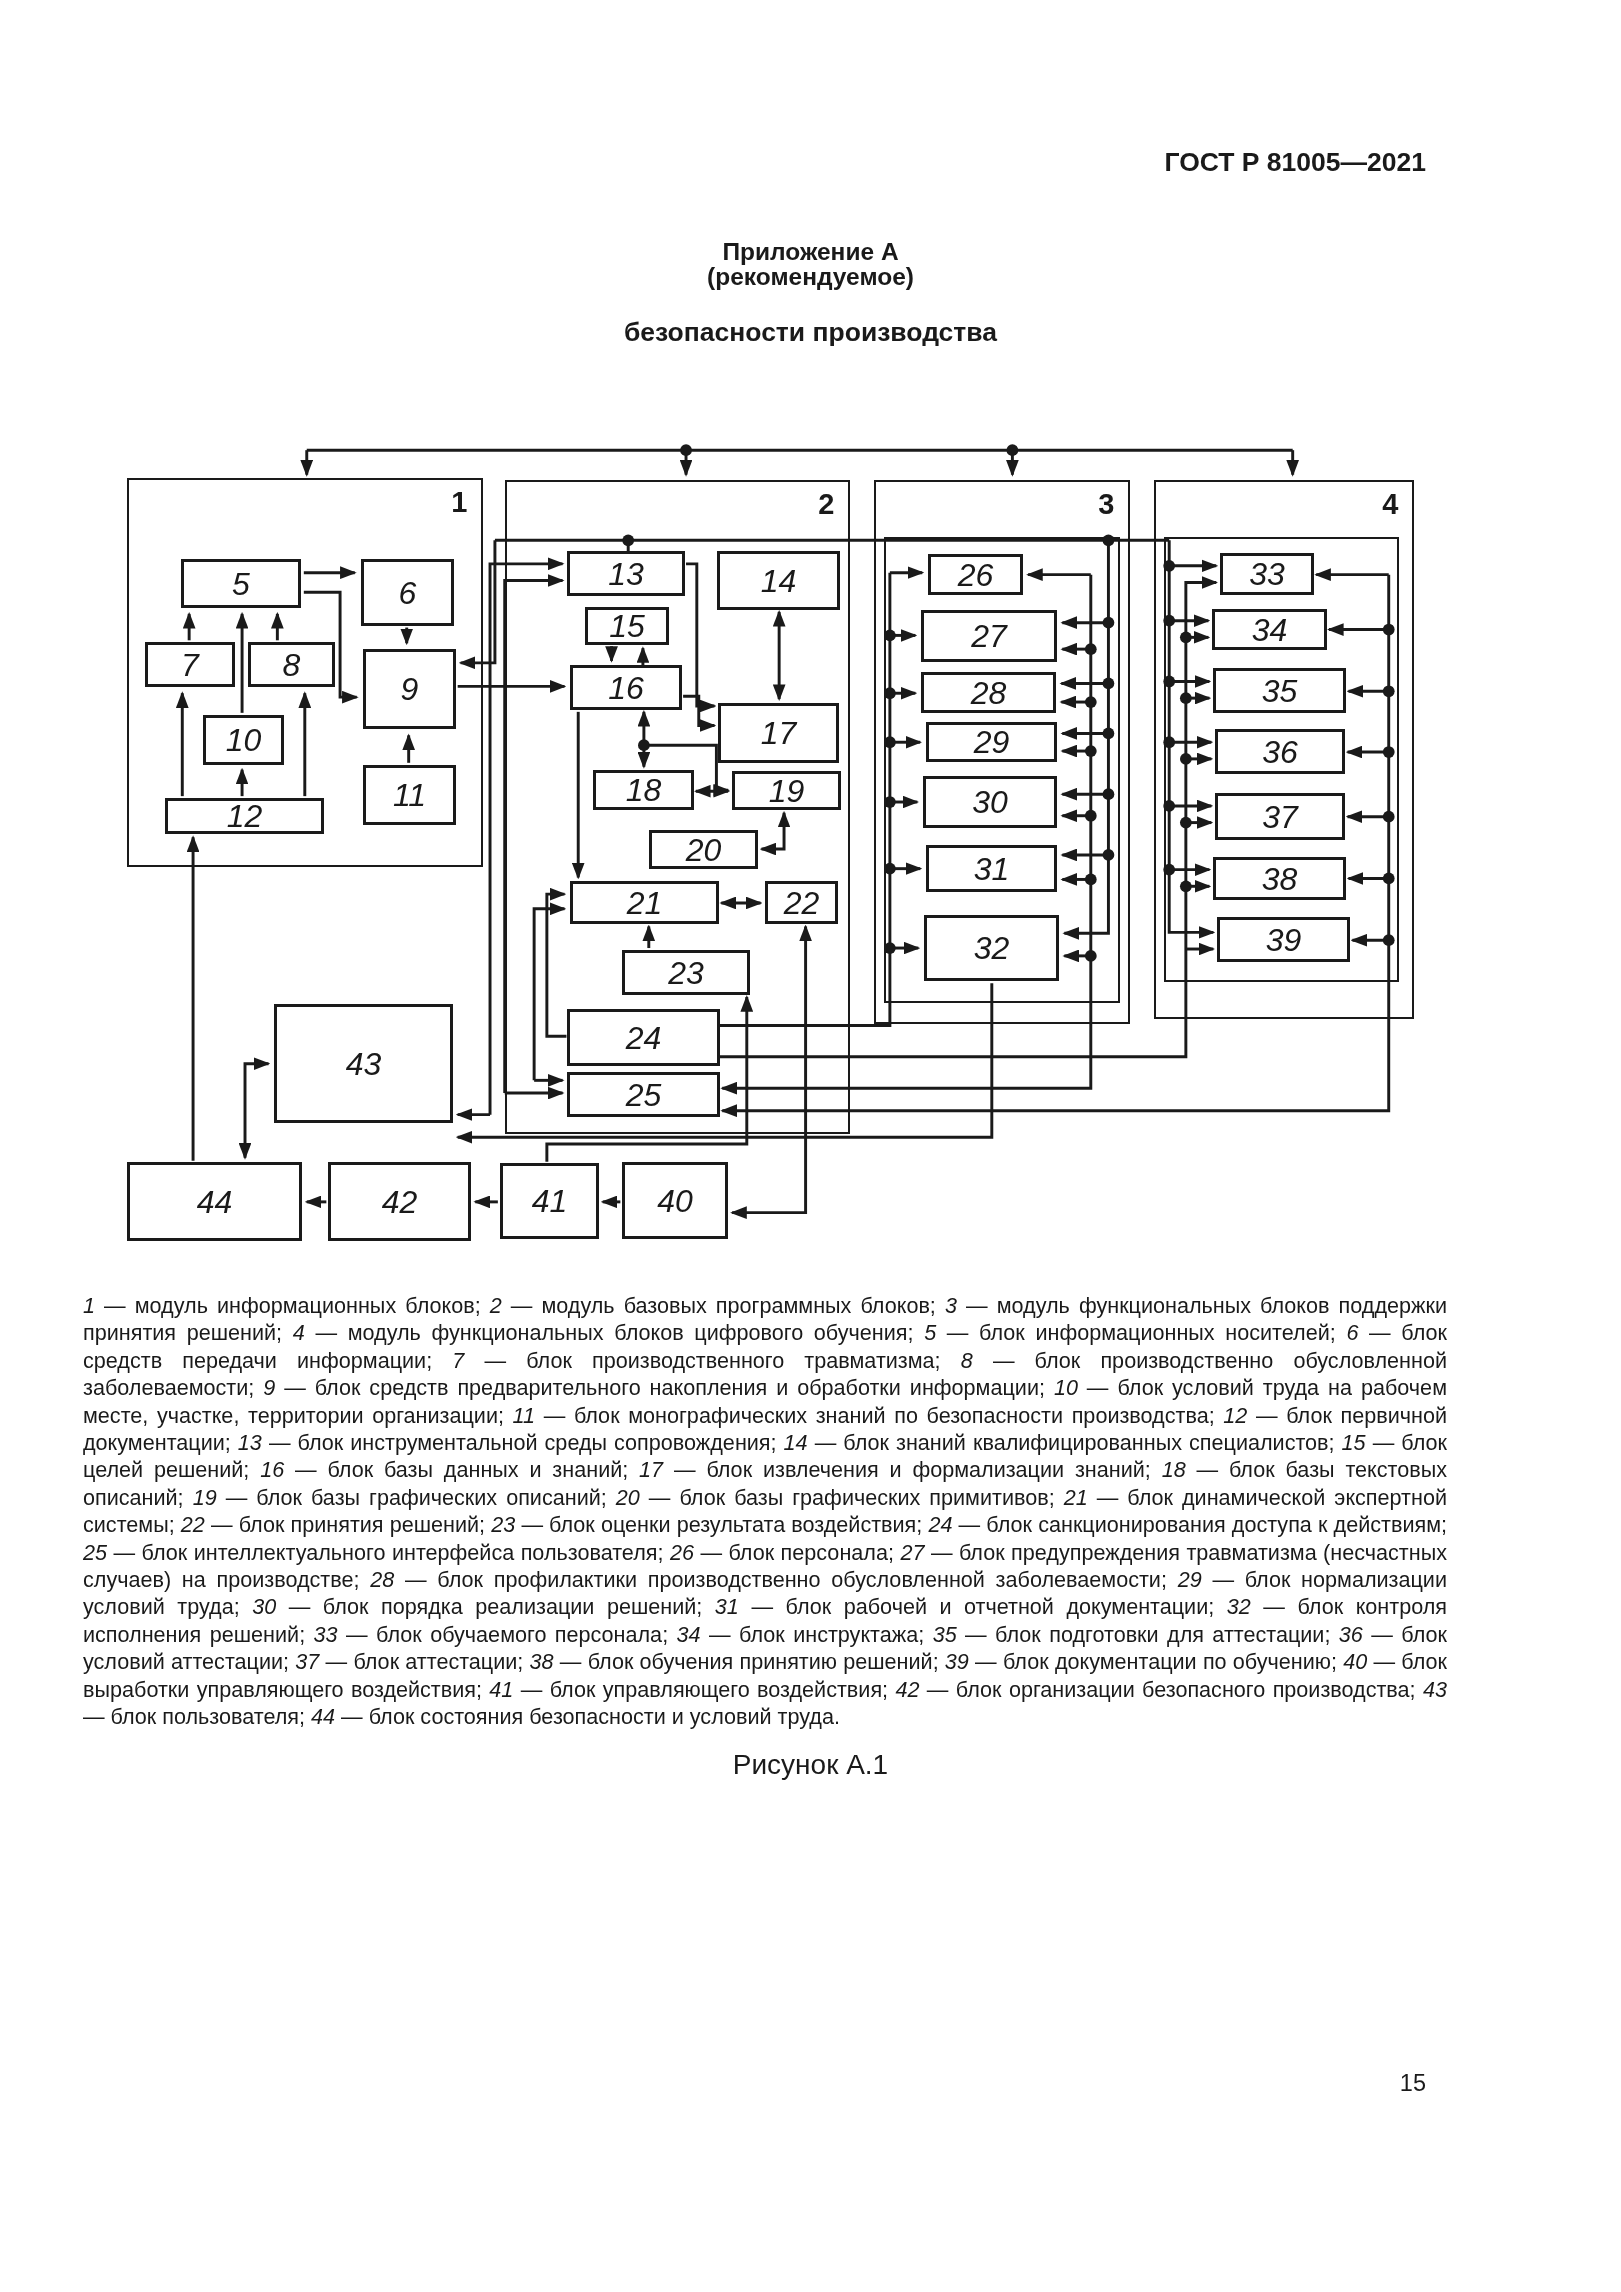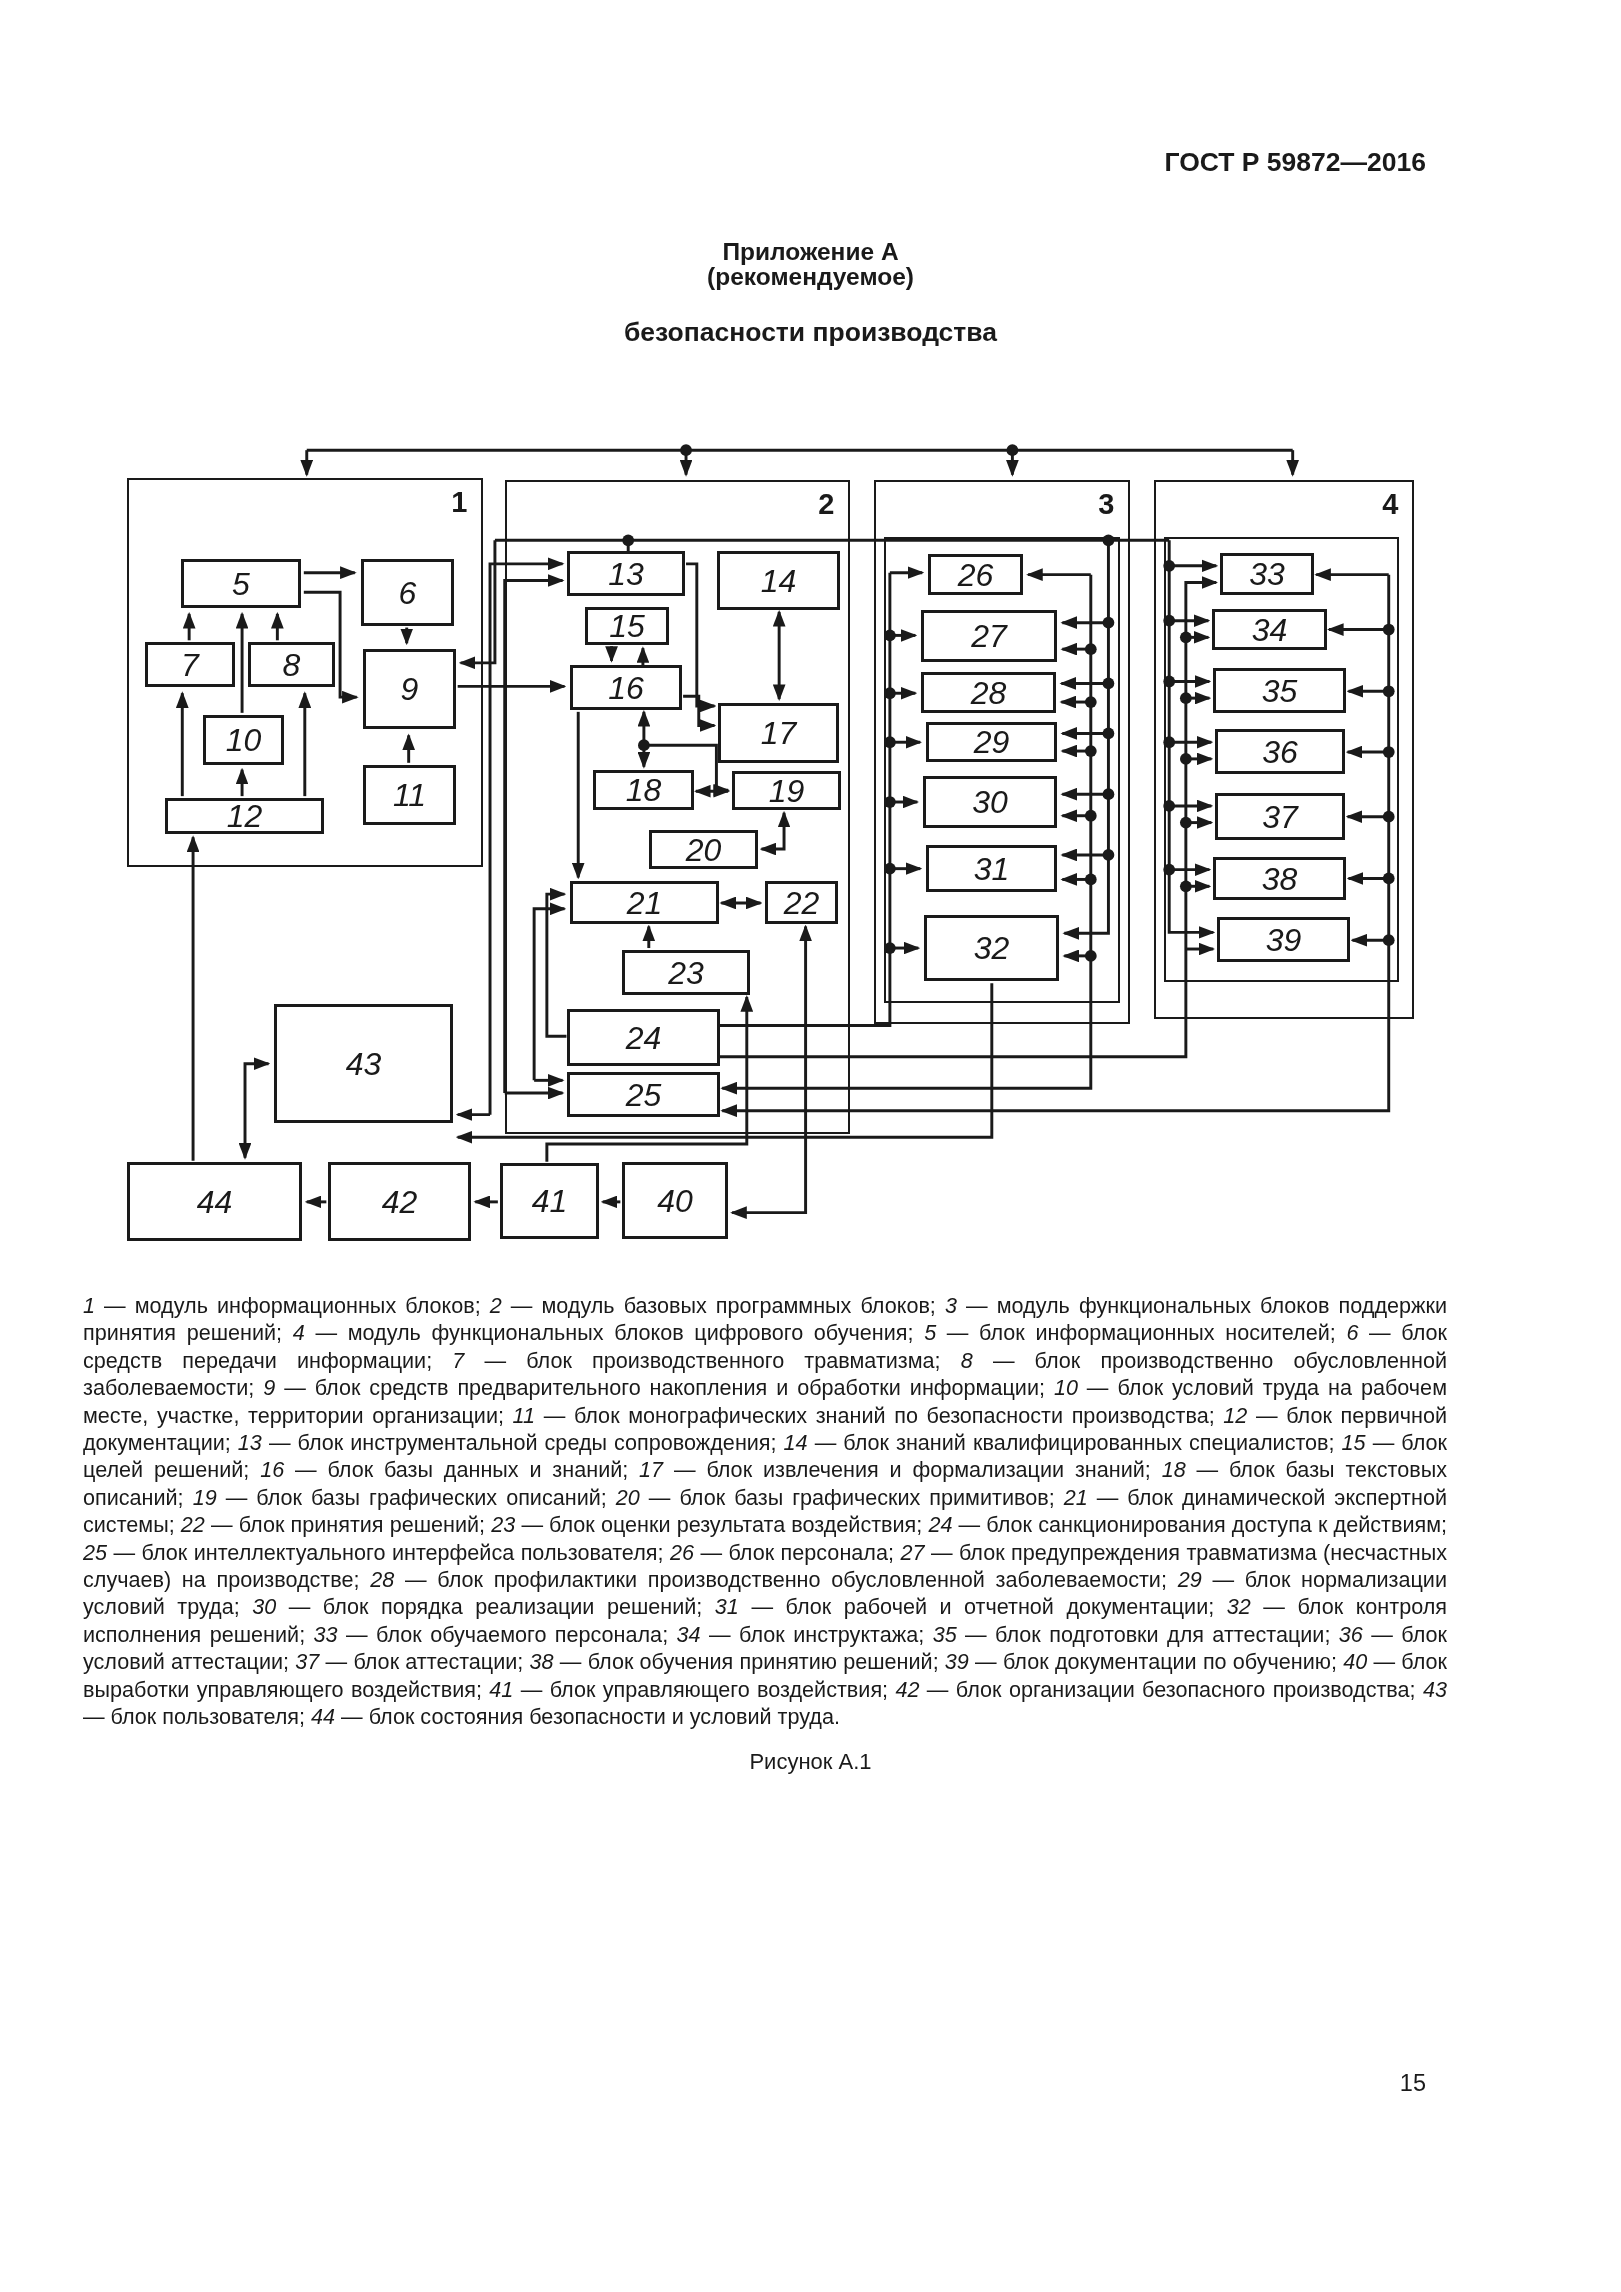--- a/index.html
+++ b/index.html
@@ -21,27 +21,27 @@
     position:absolute; border:3.9px solid #1a1a1a; background:#ffffff;
     display:flex; align-items:center; justify-content:center;
     font-style:italic; font-size:32px; line-height:1; box-sizing:border-box; z-index:3;
   }
   svg.wires { position:absolute; left:0; top:0; z-index:2; }
   .legend {
     position:absolute; left:83px; top:1292px; width:1364px;
     font-size:21.6px; line-height:27.4px; text-align:justify;
   }
   .legend i { font-style:italic; }
-  .cap { font-size:22px; }
+  .cap { font-size:28px; }
   .pageno { font-size:23.5px; }
 </style>
 </head>
 <body>
 
-<div class="abs hdr" style="top:147px; right:195px;">ГОСТ Р 59872—2016</div>
+<div class="abs hdr" style="top:147px; right:195px;">ГОСТ Р 81005—2021</div>
 
 <div class="center app" style="top:226px;margin-top:12px;">Приложение А</div>
 <div class="center app" style="top:263px;">(рекомендуемое)</div>
 
 <div class="center ttl" style="top:315px;">
   <div>безопасности производства</div>
 </div>
 
 <div id="diagram">
     <div class="module" style="left: 127px; top: 478px; width: 356px; height: 389px;">

